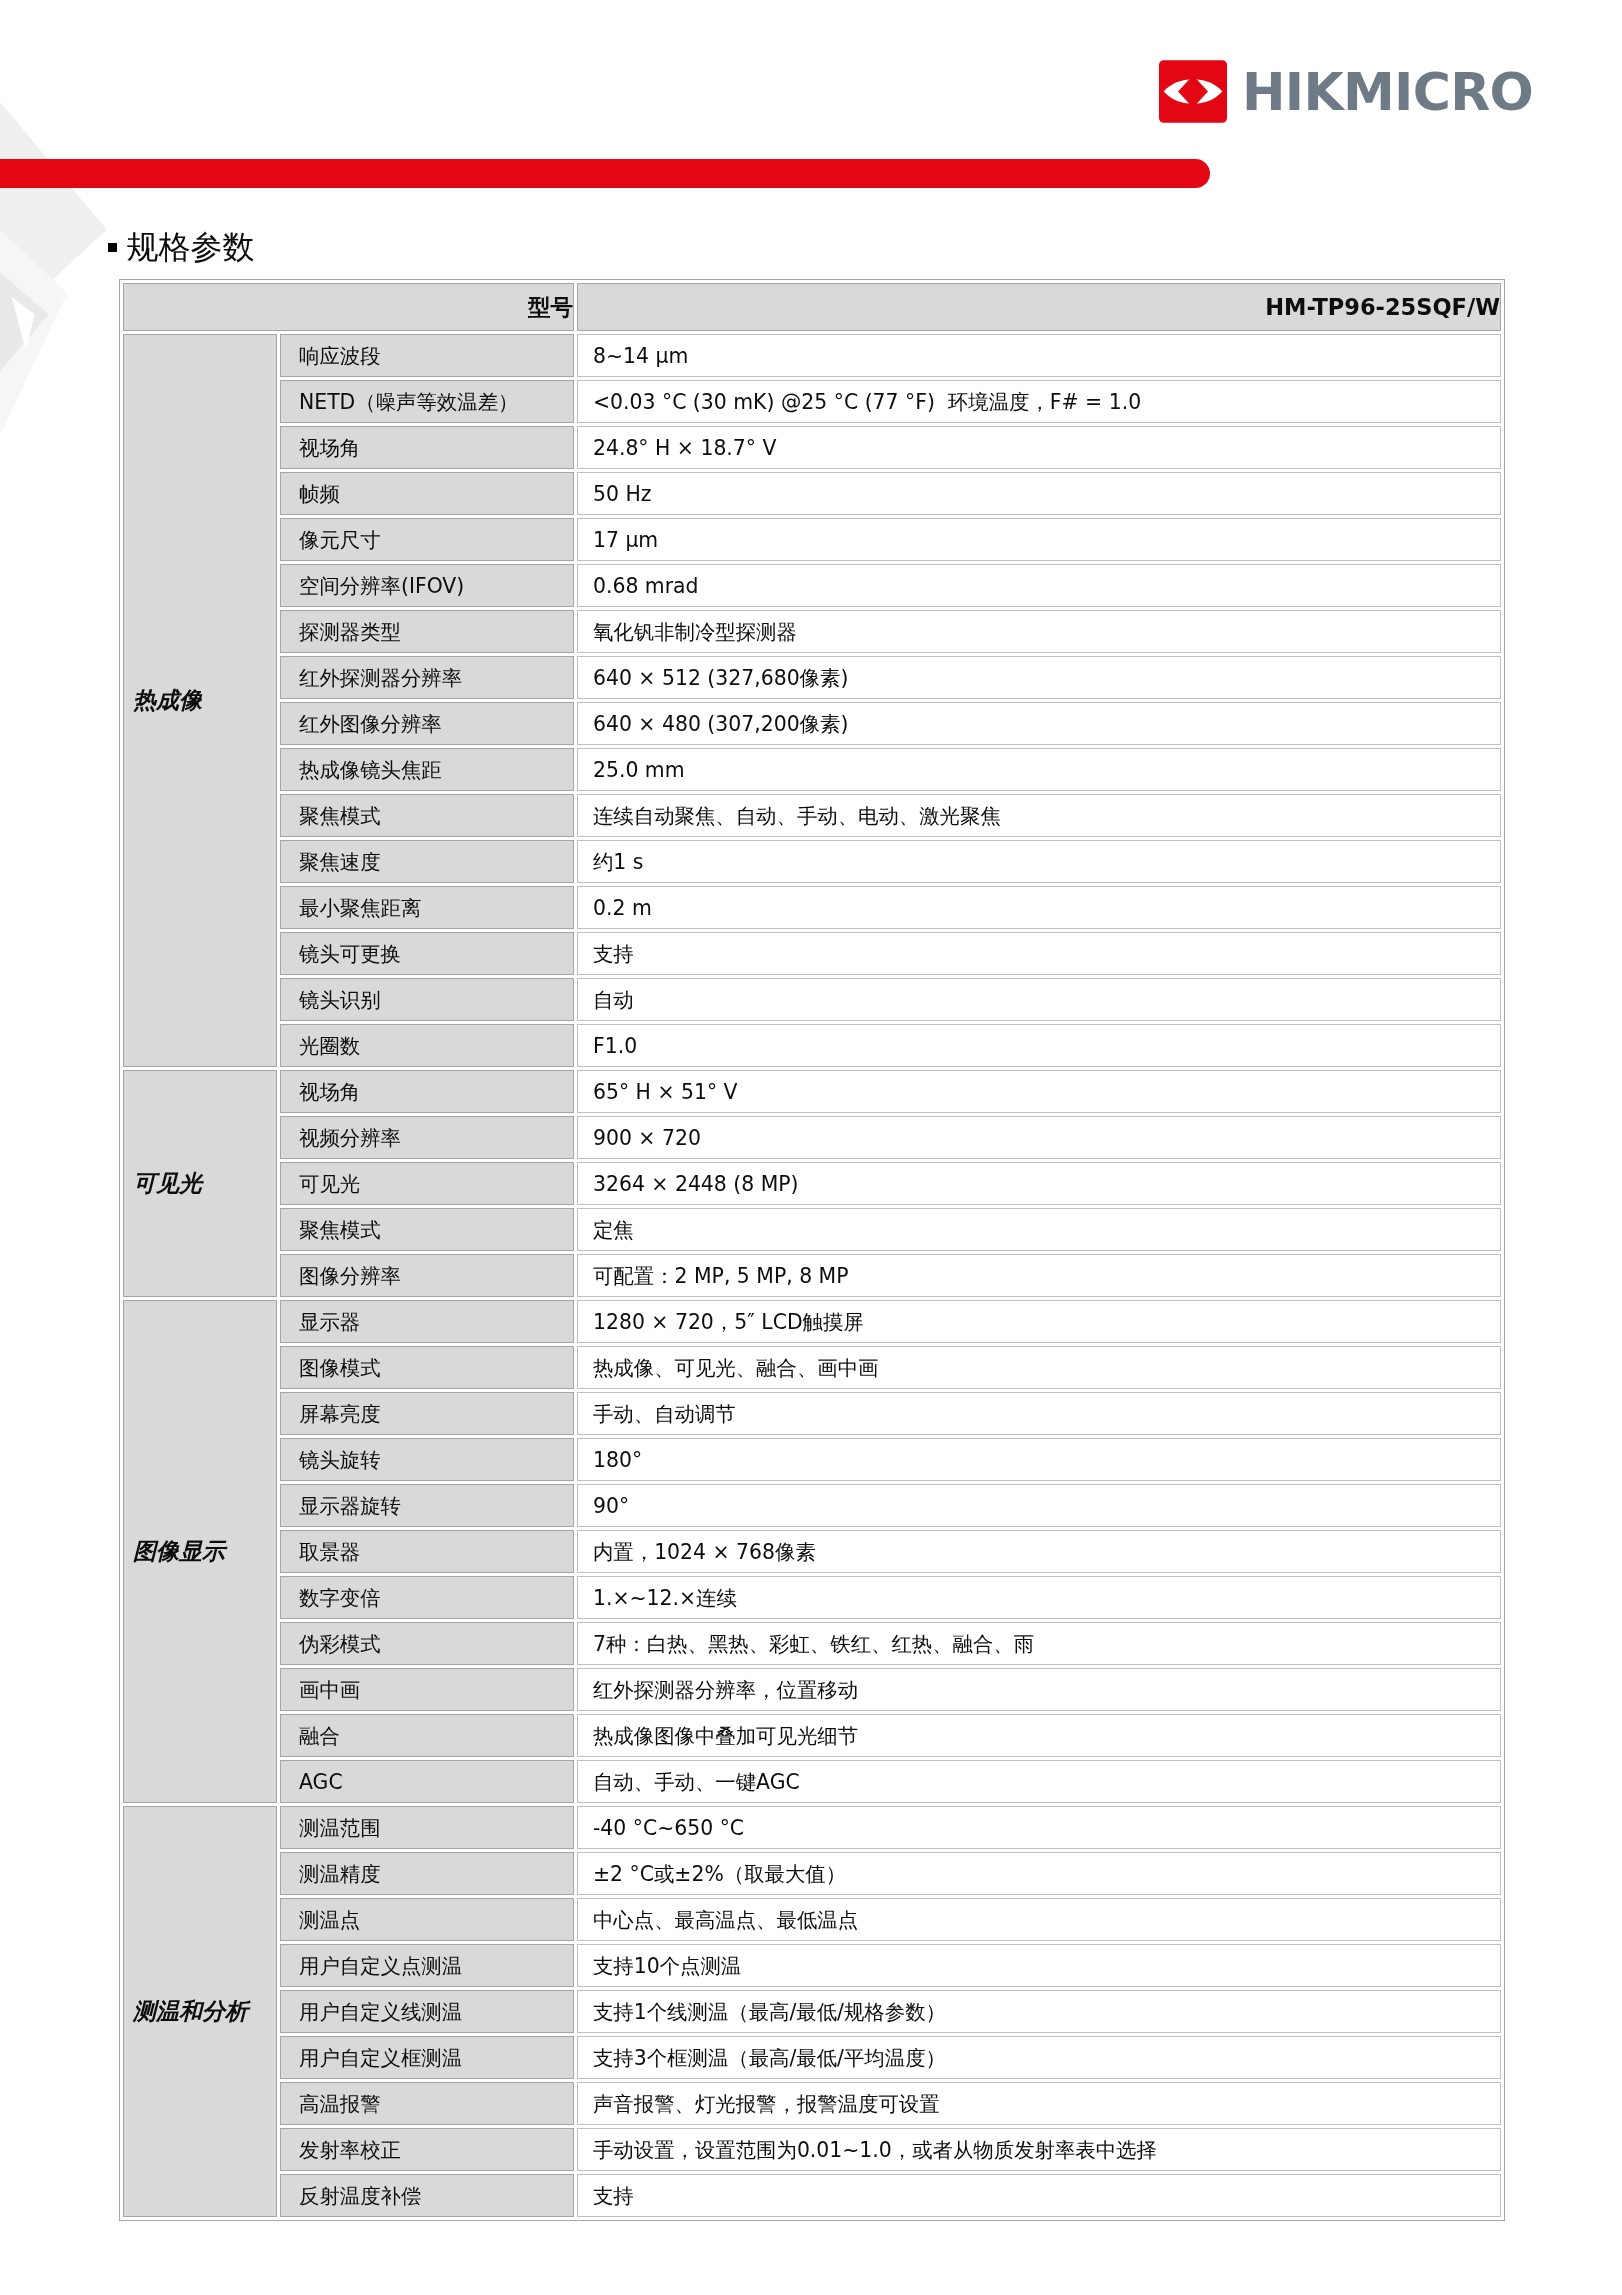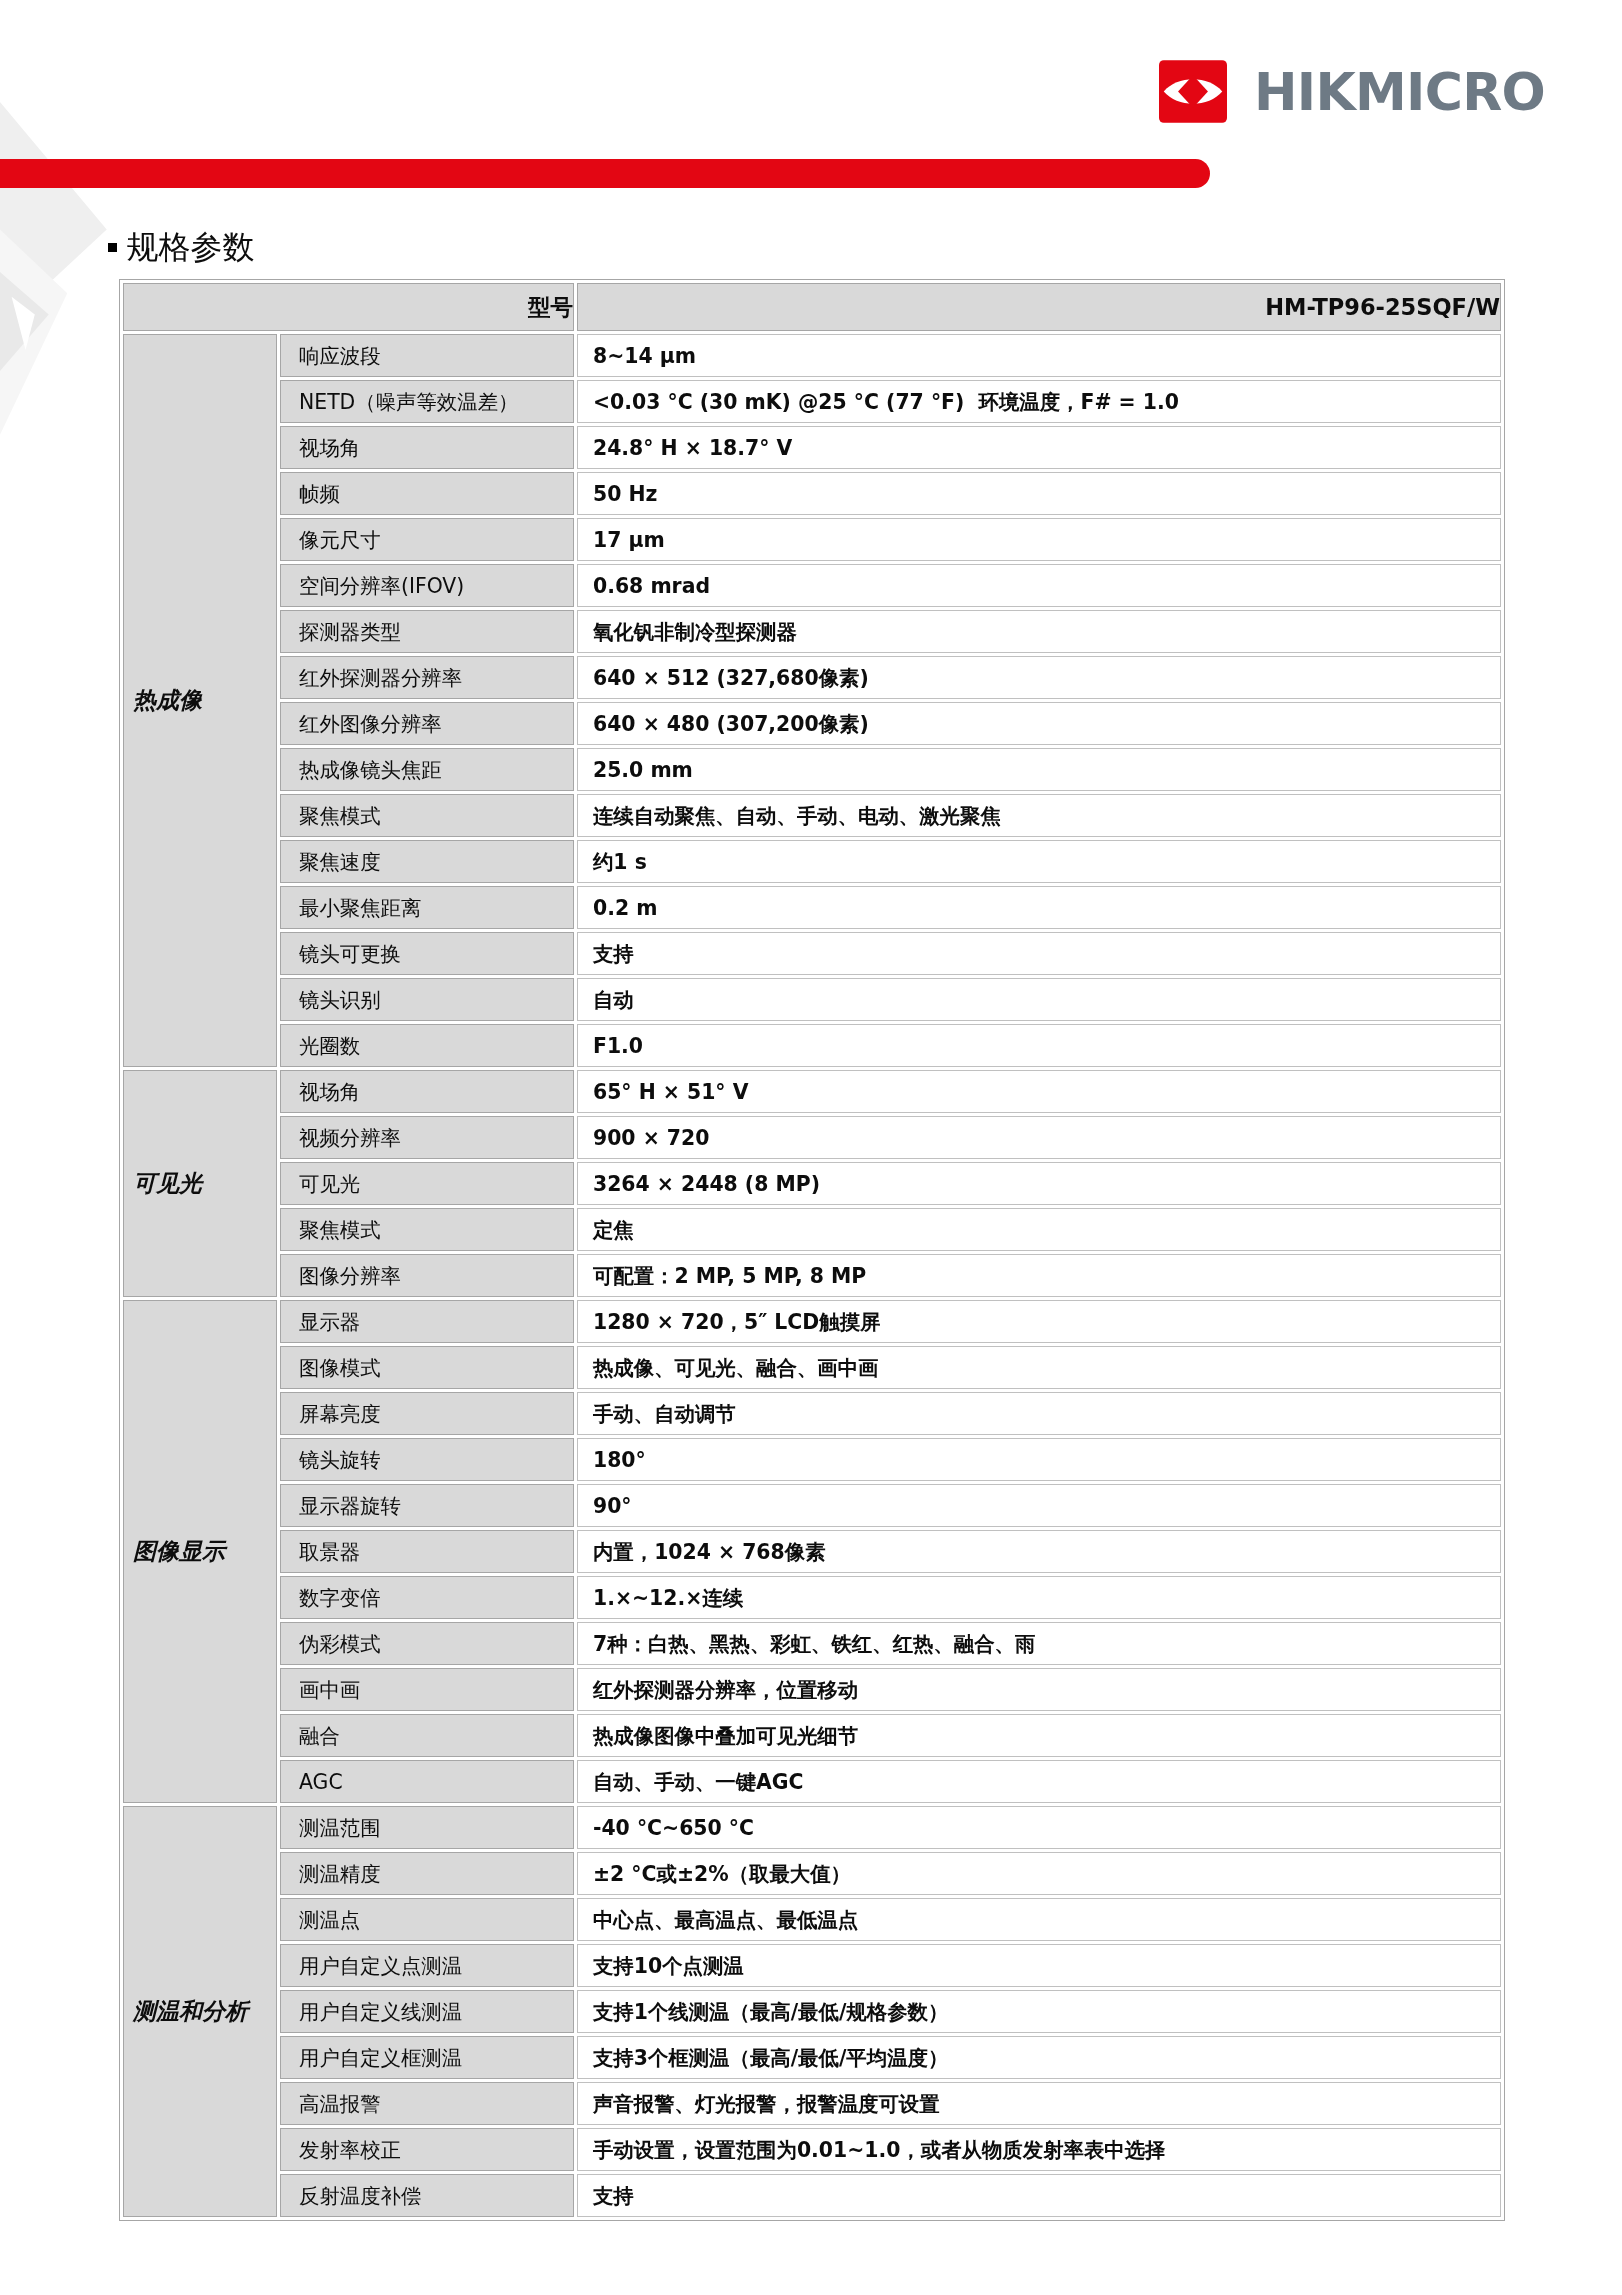--- a/index.html
+++ b/index.html
@@ -15,21 +15,21 @@
     position:relative;
     width:1623px;height:2295px;
     background:#ffffff;
     font-family:"DejaVu Sans",sans-serif;
     color:var(--text);
     overflow:hidden;
   }
   
   .logo{
     position:absolute;left:1159px;top:60px;
-    display:flex;align-items:center;gap:27px;text-align:center;
+    display:flex;align-items:center;gap:15px;text-align:center;
   }
   .logo-icon svg{display:block;}
   .logo-text{
     font-size:52px;font-weight:bold;
     color:var(--logo-gray);
     letter-spacing:-0.7px;
     line-height:1;
   }
   
   .red-bar{
@@ -81,21 +81,20 @@
     border:0.7px solid var(--cell-border);
     font-size:20.4px;height:41px;
     padding:0 6.8px 0 17.7px;
   }
   td.val{
     background:#ffffff;
     border:0.7px solid var(--value-border);
     font-size:20.4px;height:41px;
     padding:0 9.5px 0 15px;
     white-space:pre-wrap;
-    font-weight:bold;
   }
 </style>
 </head>
 <body>
 
 <div class="page">
 
   <div class="watermark">
     <div class="wm1"></div>
     <div class="wm2"></div>

